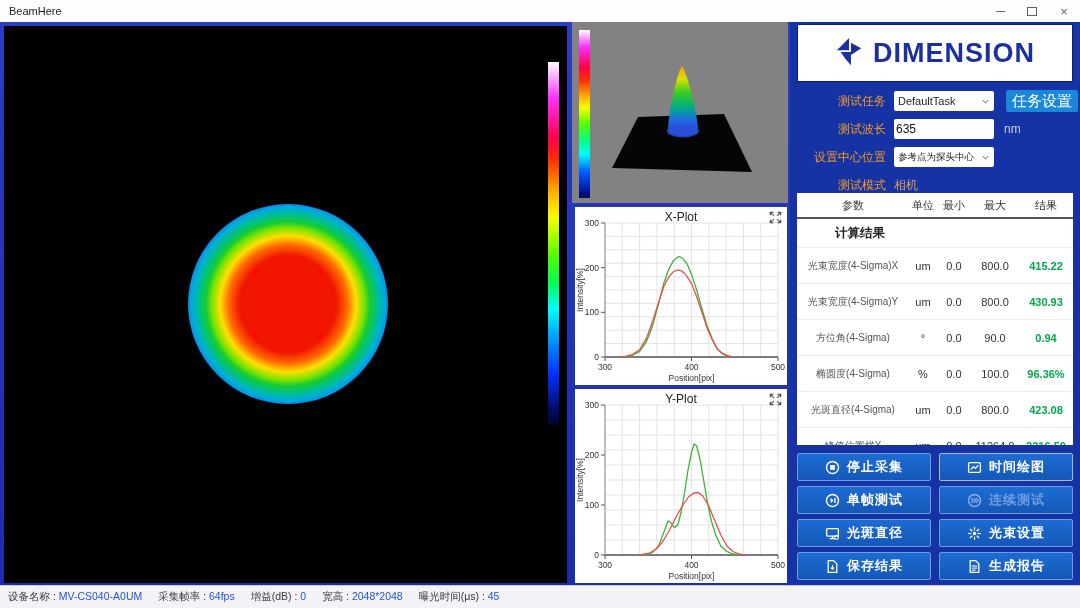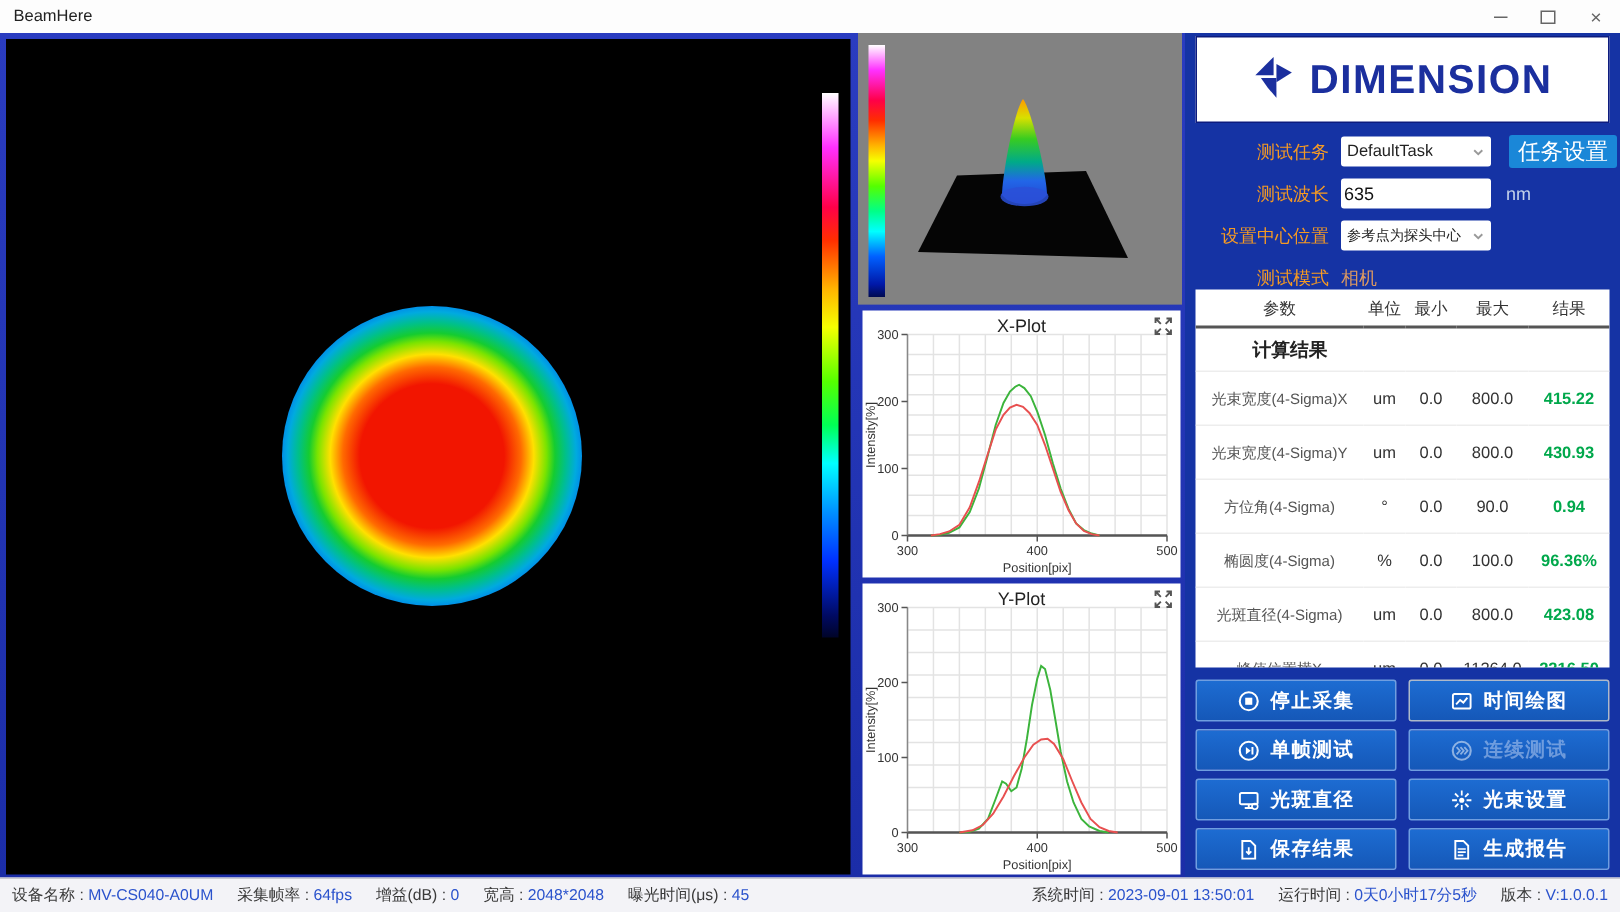--- a/index.html
+++ b/index.html
@@ -448,18 +448,13 @@
 </div>
 
 <div class="statusbar">
   <div id="status-left" style="display:flex;">
       <span class="status-item"><span class="s-label">设备名称</span><span class="s-label"> : </span><span class="s-value">MV-CS040-A0UM</span></span>
       <span class="status-item"><span class="s-label">采集帧率</span><span class="s-label"> : </span><span class="s-value">64fps</span></span>
       <span class="status-item"><span class="s-label">增益(dB)</span><span class="s-label"> : </span><span class="s-value">0</span></span>
       <span class="status-item"><span class="s-label">宽高</span><span class="s-label"> : </span><span class="s-value">2048*2048</span></span>
       <span class="status-item"><span class="s-label">曝光时间(μs)</span><span class="s-label"> : </span><span class="s-value">45</span></span>
     </div>
-  <div class="status-right" id="status-right">
-      <span class="status-item"><span class="s-label">系统时间</span><span class="s-label"> : </span><span class="s-value">2023-09-01 13:50:01</span></span>
-      <span class="status-item"><span class="s-label">运行时间</span><span class="s-label"> : </span><span class="s-value">0天0小时17分5秒</span></span>
-      <span class="status-item"><span class="s-label">版本</span><span class="s-label"> : </span><span class="s-value">V:1.0.0.1</span></span>
-    </div>
 </div>
 
 </body></html>

